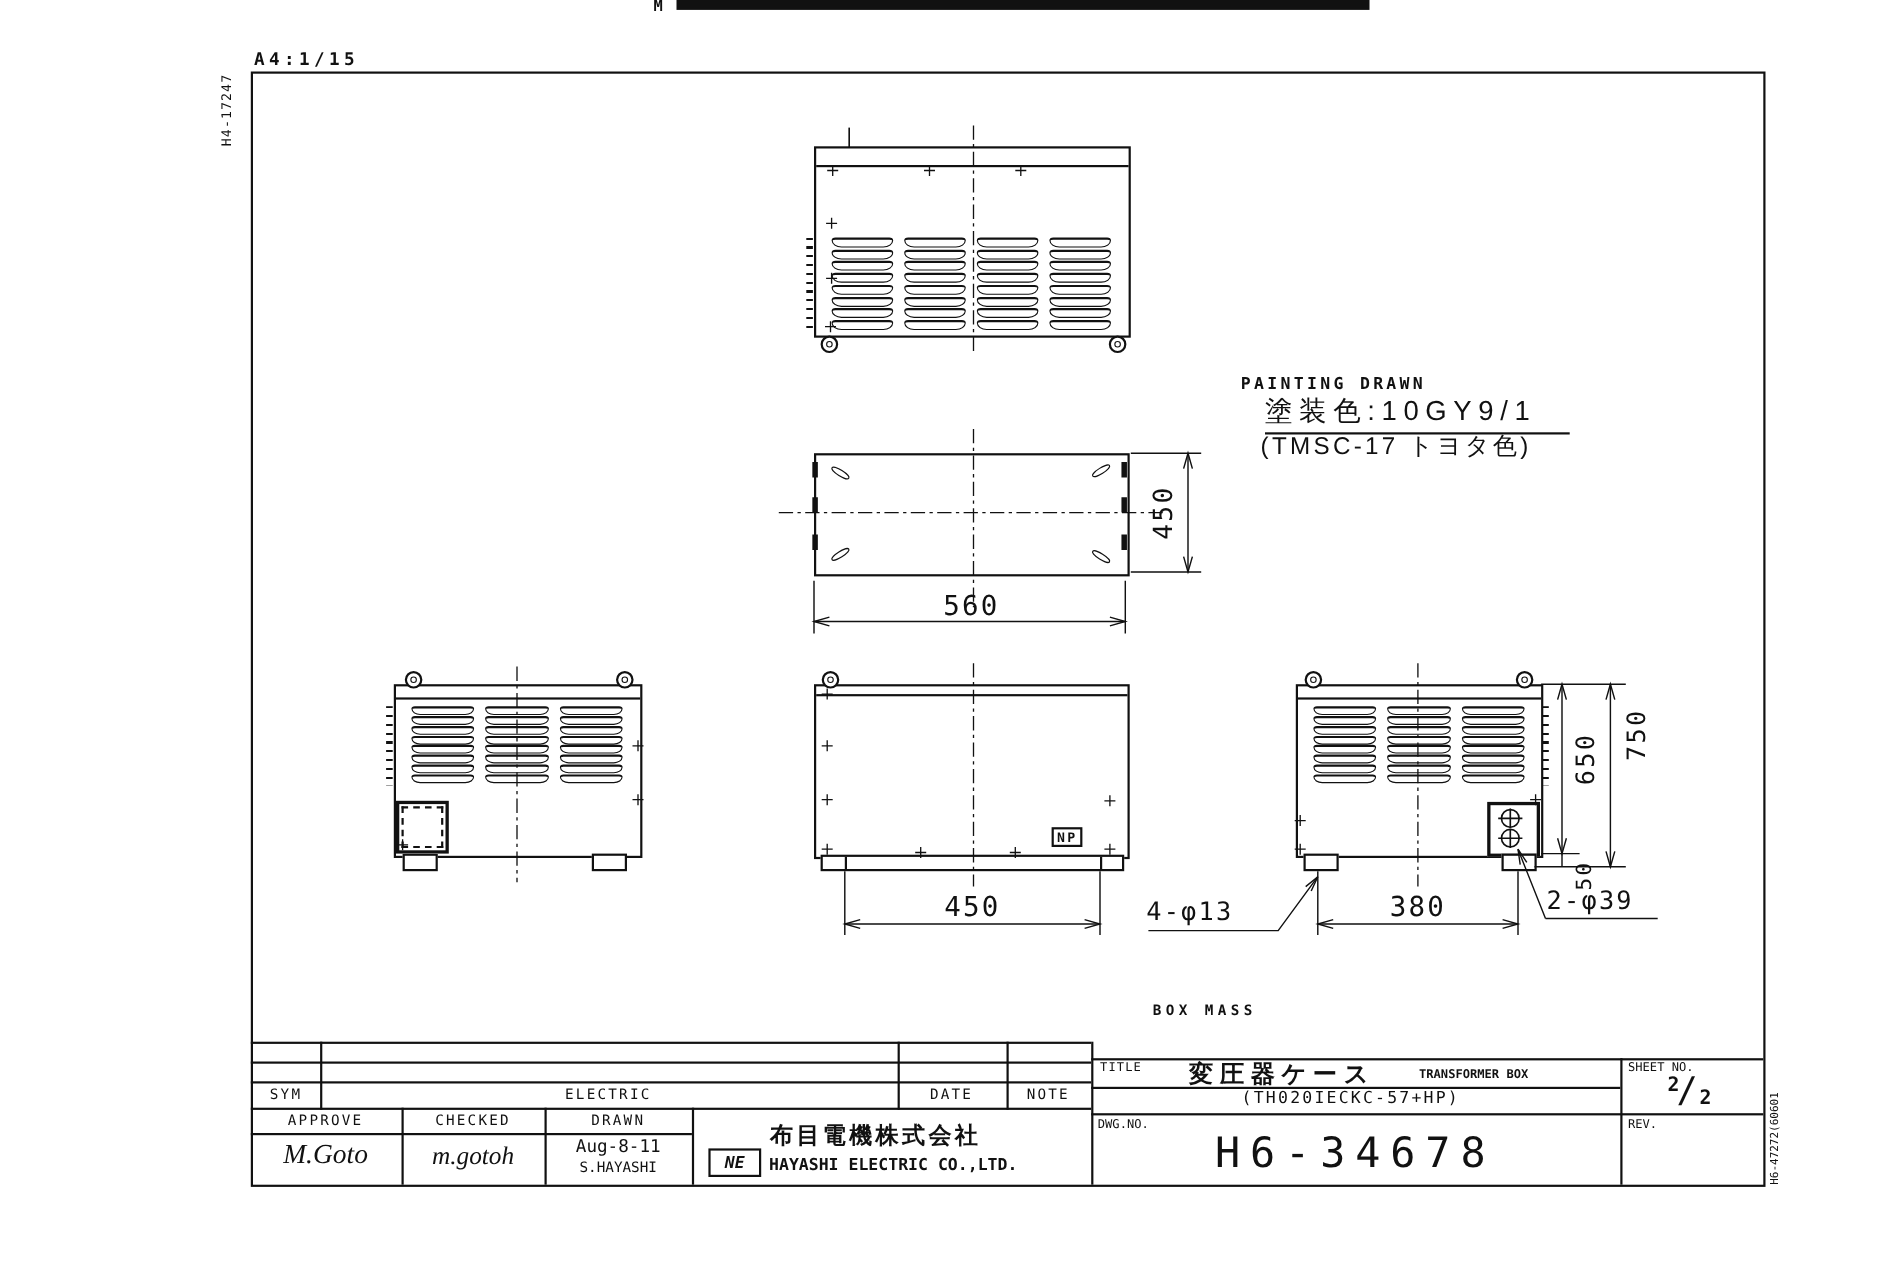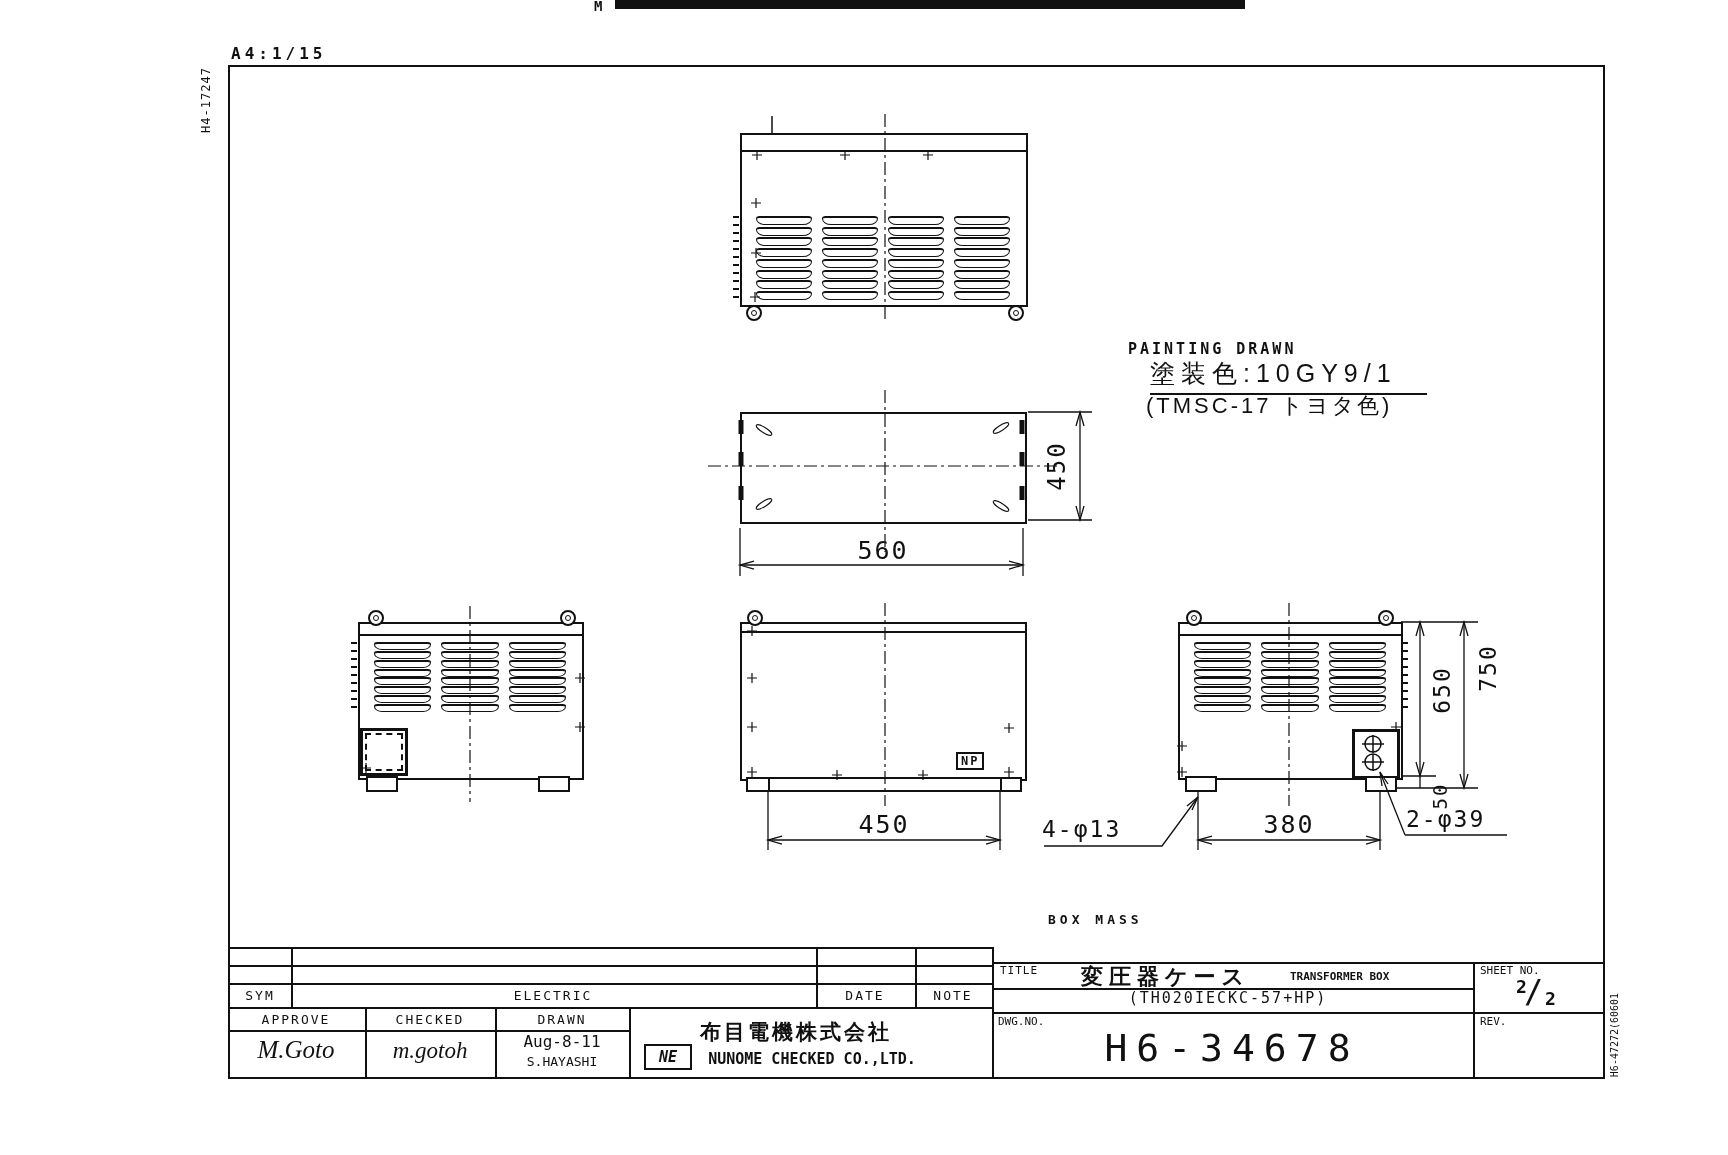--- a/index.html
+++ b/index.html
@@ -286,21 +286,21 @@
   <span class="lbl mono ctr" style="left:953px;top:988px;font-size:13px;letter-spacing:2px;">NOTE</span>
   <span class="lbl mono ctr" style="left:296px;top:1012px;font-size:13px;letter-spacing:2px;">APPROVE</span>
   <span class="lbl mono ctr" style="left:430px;top:1012px;font-size:13px;letter-spacing:2px;">CHECKED</span>
   <span class="lbl mono ctr" style="left:562px;top:1012px;font-size:13px;letter-spacing:2px;">DRAWN</span>
   <span class="lbl sig ctr" style="left:296px;top:1036px;font-size:25px;">M.Goto</span>
   <span class="lbl sig ctr" style="left:430px;top:1038px;font-size:23px;">m.gotoh</span>
   <span class="lbl mono ctr" style="left:562px;top:1032px;font-size:16px;">Aug-8-11</span>
   <span class="lbl mono ctr" style="left:562px;top:1054px;font-size:13px;">S.HAYASHI</span>
   <span class="lbl" style="left:644px;top:1020px;width:44px;height:22px;border:2px solid #111;font:bold italic 15px 'DejaVu Sans Mono',monospace;text-align:center;line-height:22px;margin-top:24px;">NE</span>
   <span class="lbl jp" style="left:700px;top:1018px;font-size:21px;font-weight:bold;letter-spacing:3px;">布目電機株式会社</span>
-  <span class="lbl mono ctr" style="left:812px;top:1050px;font-size:15px;font-weight:bold;">NUNOME CHECKED CO.,LTD.</span>
+  <span class="lbl mono ctr" style="left:812px;top:1050px;font-size:15px;font-weight:bold;">HAYASHI ELECTRIC CO.,LTD.</span>
   <span class="lbl mono" style="left:1000px;top:964px;font-size:11px;letter-spacing:1px;">TITLE</span>
   <span class="lbl jp" style="left:1066px;top:962px;font-size:22px;letter-spacing:6px;font-weight:bold;margin-left:15px;">変圧器ケース</span>
   <span class="lbl mono" style="left:1290px;top:970px;font-size:11px;font-weight:bold;">TRANSFORMER BOX</span>
   <span class="lbl mono ctr" style="left:1228px;top:989px;font-size:15px;letter-spacing:2px;">(TH020IECKC-57+HP)</span>
   <span class="lbl mono" style="left:1480px;top:964px;font-size:11px;">SHEET NO.</span>
   <span class="lbl mono" style="left:1516px;top:976px;font-size:18px;font-weight:bold;">2</span>
   <span class="lbl mono" style="left:1524px;top:972px;font-size:32px;">/</span>
   <span class="lbl mono" style="left:1545px;top:988px;font-size:18px;font-weight:bold;">2</span>
   <span class="lbl mono" style="left:998px;top:1015px;font-size:11px;">DWG.NO.</span>
   <span class="lbl mono ctr" style="left:1232px;top:1026px;font-size:38px;letter-spacing:9px;">H6-34678</span>

